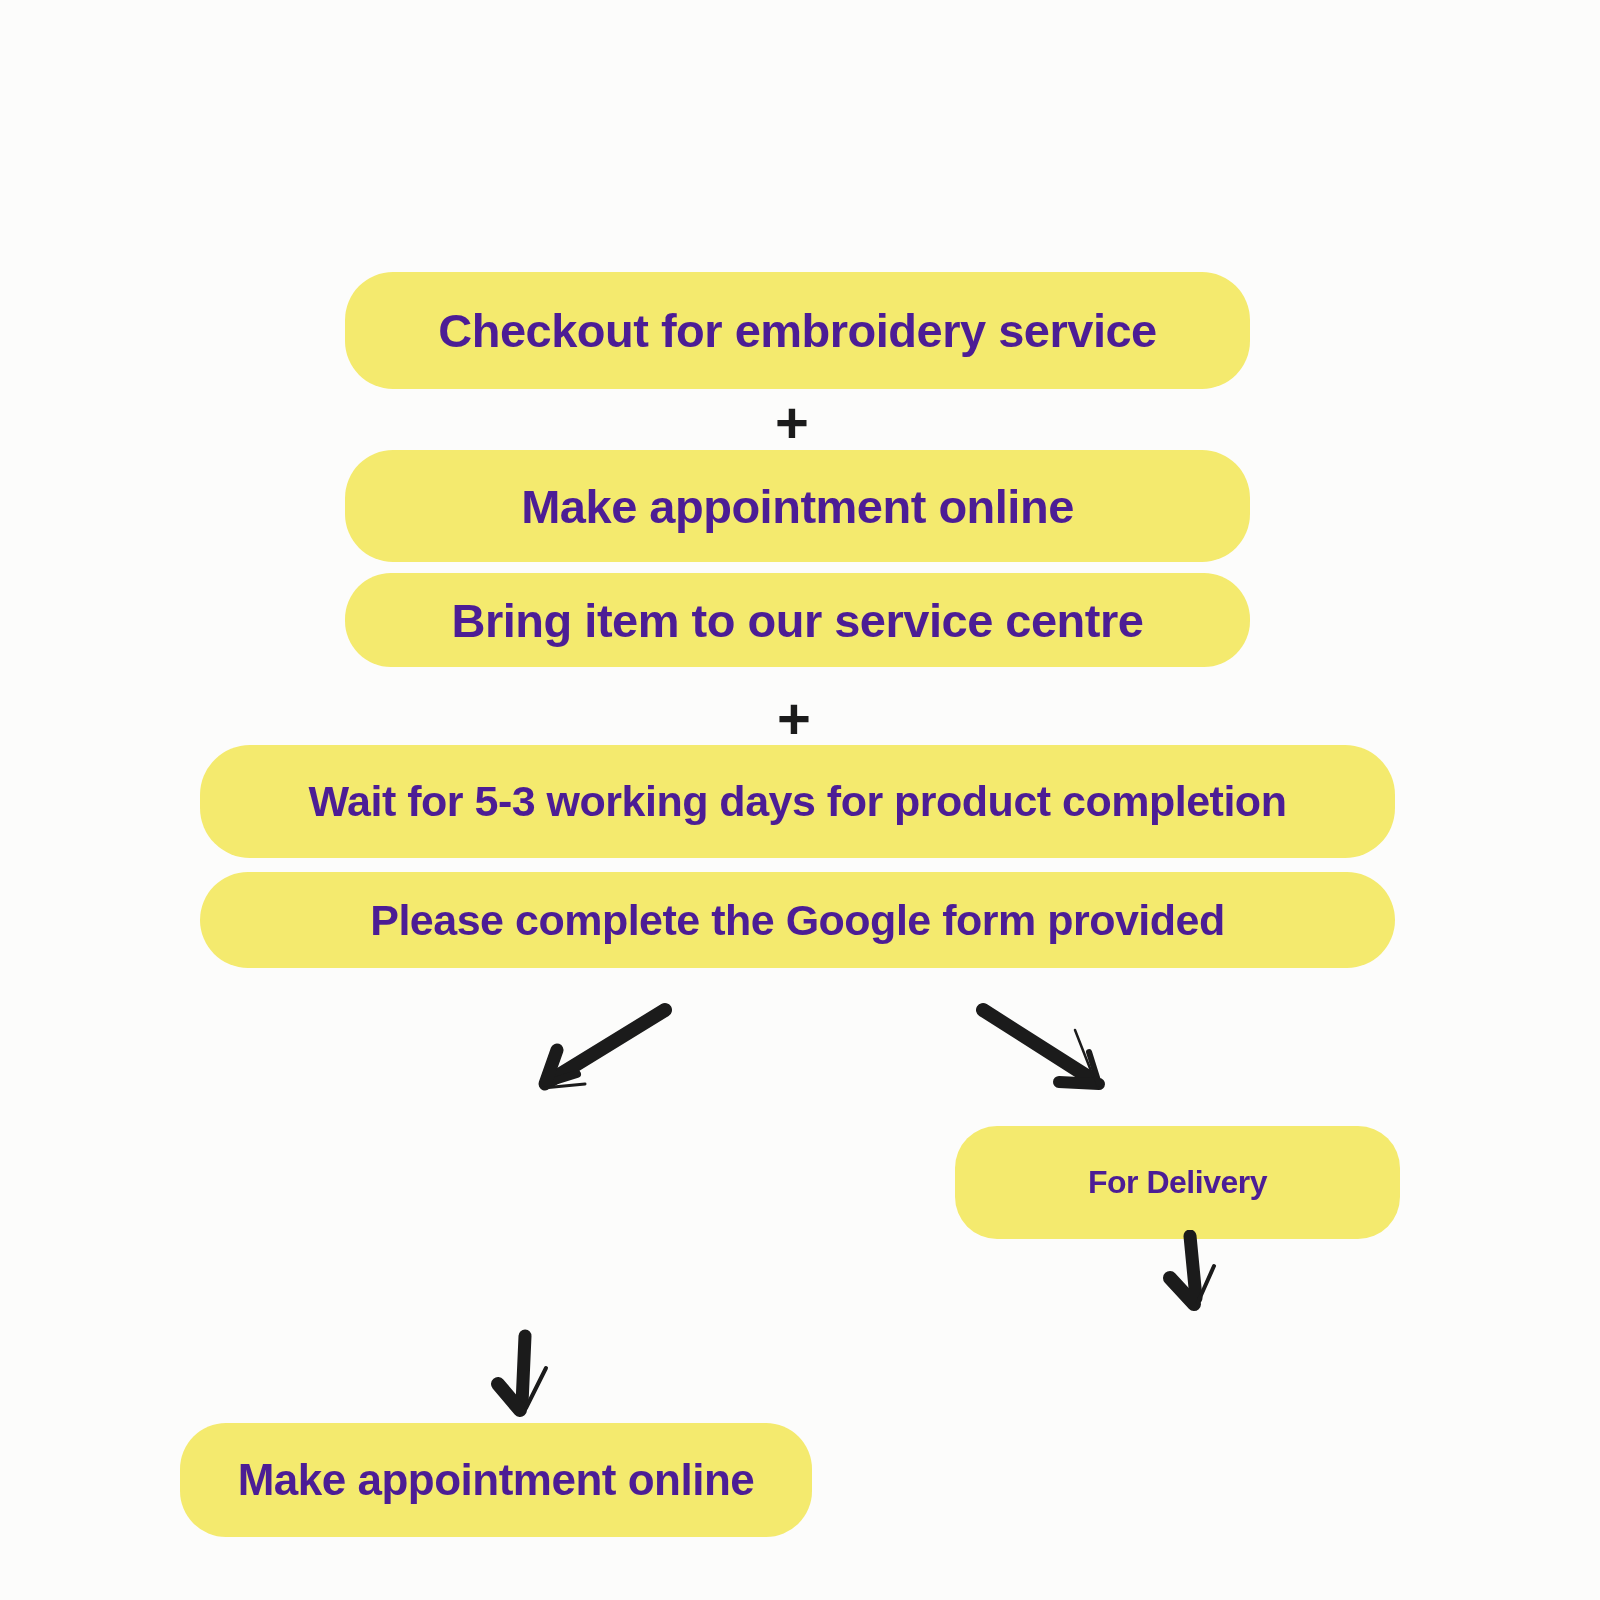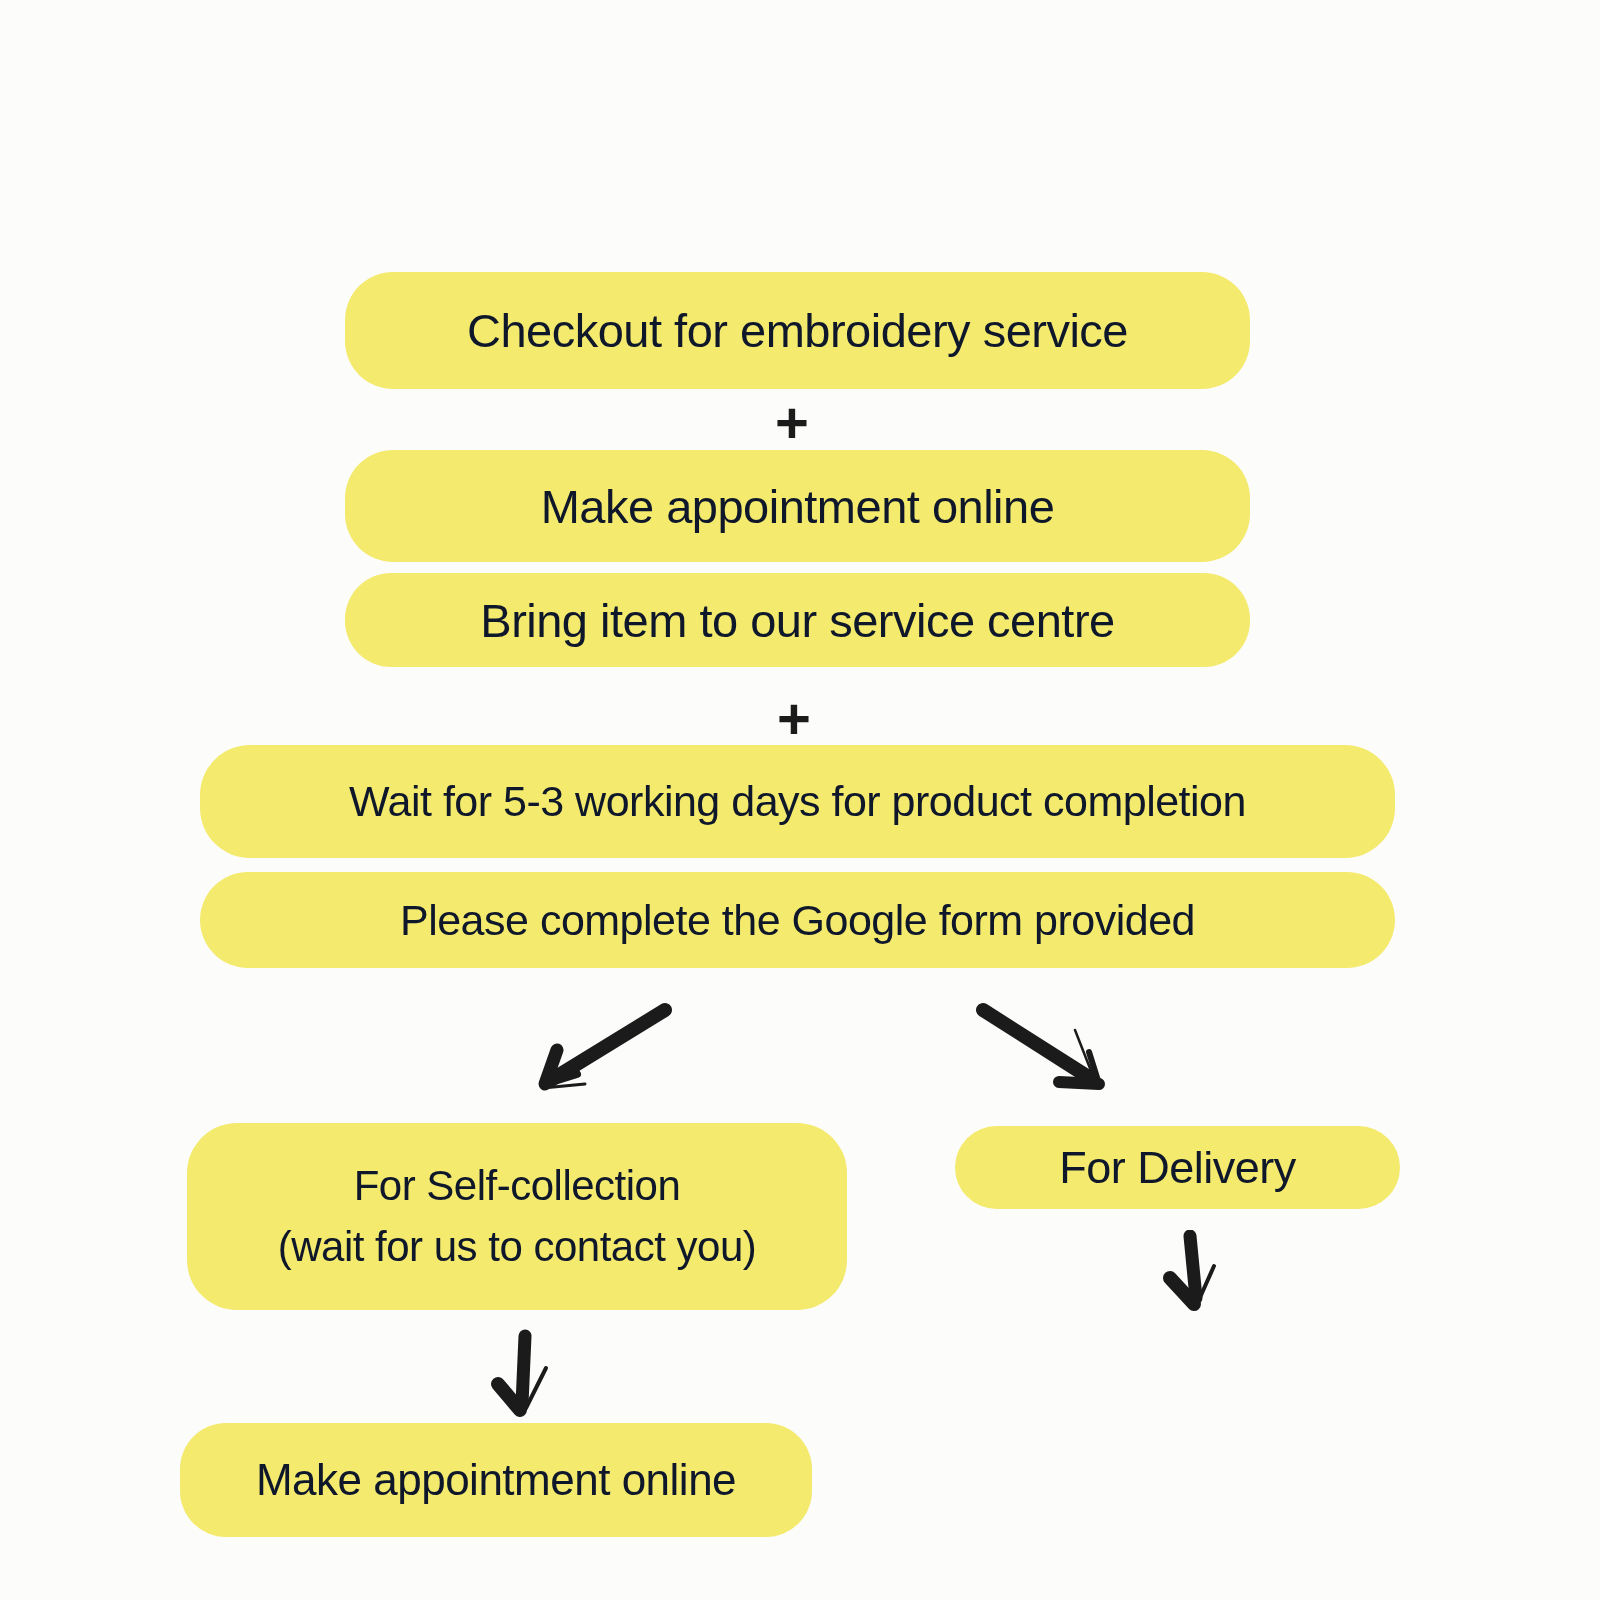--- a/index.html
+++ b/index.html
@@ -37,22 +37,22 @@
     text-shadow:1px 0 0 currentColor, -1px 0 0 currentColor, 0 1px 0 currentColor;
   }
   .title-rest{
     font-size:55px; font-weight:800; letter-spacing:-1px;
   }
 
   
   .step{
     position:absolute;
     background:#F4EA6E;
-    color:#0f172a;
-    font-weight:400;
+    color:#4c1d95;
+    font-weight:700;
     display:flex; align-items:center; justify-content:center;
     white-space:nowrap;
     letter-spacing:-0.5px;
   }
   .s1{ left:345px; top:272px;  width:905px;  height:117px; border-radius:48px; font-size:47px;}
   .s2{ left:345px; top:450px;  width:905px;  height:112px; border-radius:48px; font-size:47px;}
   .s3{ left:345px; top:573px;  width:905px;  height:94px; border-radius:46px; font-size:47px;}
   .s4{ left:200px; top:745px;  width:1195px; height:113px; border-radius:50px; font-size:43px;}
   .s5{ left:200px; top:872px;  width:1195px; height:96px; border-radius:50px; font-size:43px;}
 
@@ -67,21 +67,21 @@
 
   
   .branch-left{
     left:187px; top:1123px; width:660px; height:187px; border-radius:50px;
     flex-direction:column; gap:8px; font-size:42px; line-height:1.25;
   }
   .branch-left-next{
     left:180px; top:1423px; width:632px; height:114px; border-radius:46px; font-size:44px;
   }
   .branch-right{
-    left:955px; top:1126px; width:445px; height:83px; border-radius:42px; font-size:45px;
+    left:955px; top:1126px; width:445px; height:113px; border-radius:42px; font-size:32px;
   }
   .branch-right-next{
     left:895px; top:1318px; width:555px; height:114px; border-radius:46px; font-size:42px;
   }
 
   
   .arrow{ position:absolute; }
   .arrow svg{ display:block; }
   .a-left{  left:515px; top:1002px; }
   .a-right{ left:965px; top:1002px; }
@@ -119,24 +119,20 @@
 
   <div class="arrow a-right">
     <svg width="165" height="100" viewBox="0 0 165 100" fill="none" xmlns="http://www.w3.org/2000/svg">
       <path d="M18 8 L128 78" stroke="#1B1B1B" stroke-width="14" stroke-linecap="round"></path>
       <path d="M134 82 L94 80" stroke="#1B1B1B" stroke-width="12" stroke-linecap="round"></path>
       <path d="M134 82 L124 50" stroke="#1B1B1B" stroke-width="6" stroke-linecap="round"></path>
       <path d="M110 28 L128 74" stroke="#1B1B1B" stroke-width="2.5" stroke-linecap="round"></path>
     </svg>
   </div>
 
-  <div class="step branch-left">
-    <span>For Self-collection</span>
-    <span>(wait for us to contact you)</span>
-  </div>
 
   <div class="arrow a-down-left">
     <svg width="90" height="95" viewBox="0 0 90 95" fill="none" xmlns="http://www.w3.org/2000/svg">
       <path d="M47 8 L44 76" stroke="#1B1B1B" stroke-width="13" stroke-linecap="round"></path>
       <path d="M20 56 L42 82" stroke="#1B1B1B" stroke-width="14" stroke-linecap="round"></path>
       <path d="M68 40 L48 80" stroke="#1B1B1B" stroke-width="4" stroke-linecap="round"></path>
     </svg>
   </div>
 
   <div class="step branch-left-next">Make appointment online</div>

